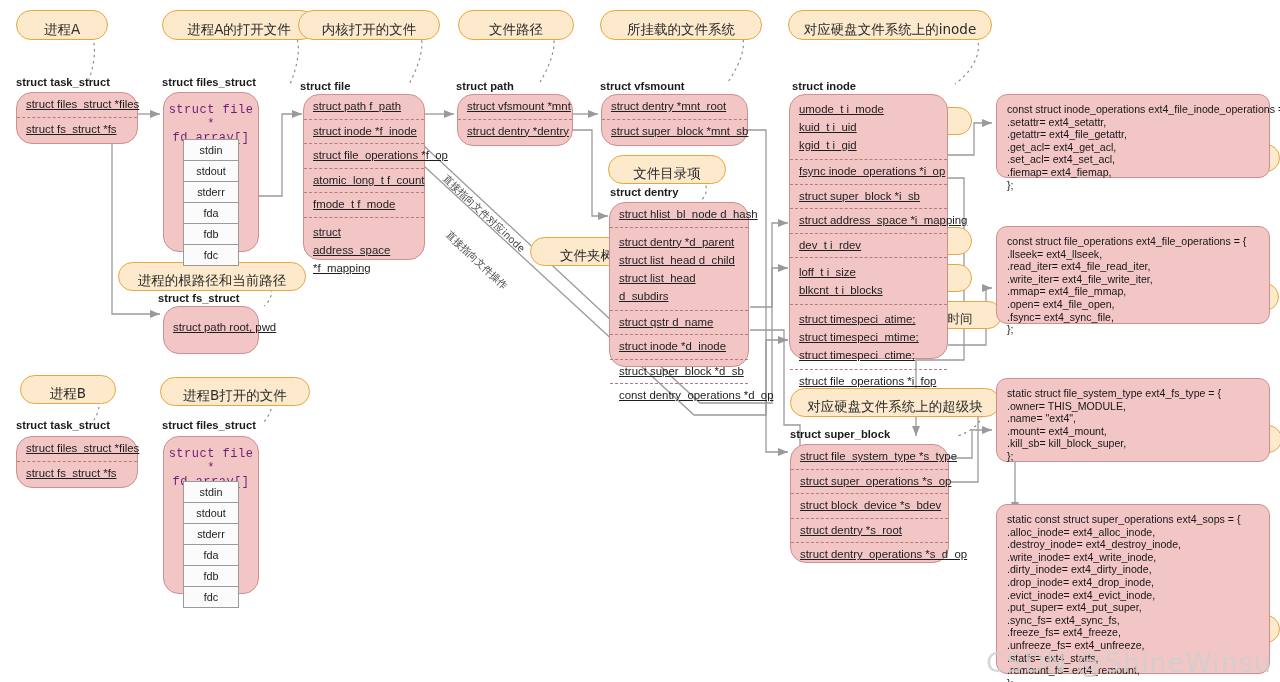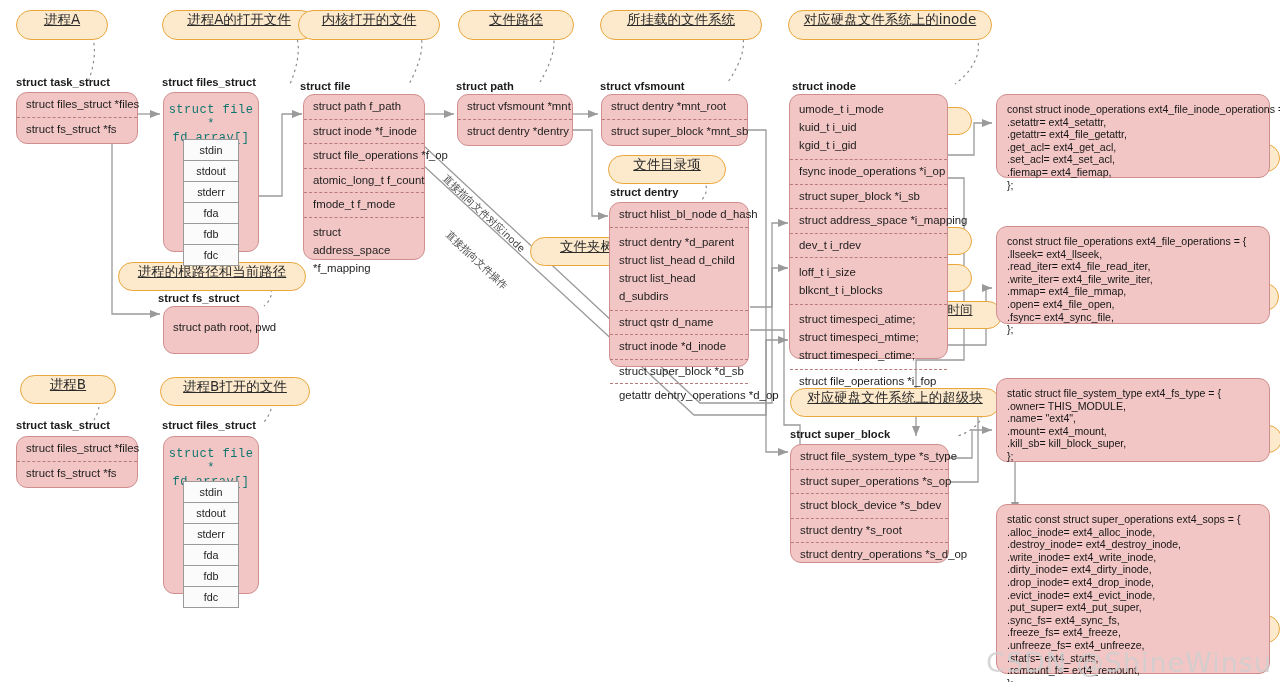--- a/index.html
+++ b/index.html
@@ -3,46 +3,46 @@
 <meta charset="utf-8">
 <style>
   html,body{margin:0;padding:0;background:#ffffff;}
   body{width:1280px;height:682px;position:relative;overflow:hidden;
        font-family:"Liberation Sans","DejaVu Sans",sans-serif;color:#1f1f1f;}
   #canvas{position:absolute;inset:0;width:1280px;height:682px;}
   svg.wires{position:absolute;left:0;top:0;width:1280px;height:682px;pointer-events:none;}
 
   
   .bubble{position:absolute;background:#fdeacd;border:1.6px solid #e9a63c;
-          border-radius:22px;display:flex;align-items:flex-start;justify-content:center;
+          border-radius:22px;display:flex;align-items:flex-end;justify-content:center;
           font-size:13.5px;color:#2b2b2b;white-space:nowrap;padding:0 14px;
-          font-family:"DejaVu Sans","Liberation Sans",sans-serif;text-decoration:underline;}
+          font-family:"DejaVu Sans","Liberation Sans",sans-serif;}
   .bubble.sm{font-size:12.5px;border-radius:18px;}
 
   
   .stitle{position:absolute;font-size:11.2px;color:#1b1b1b;white-space:nowrap;
           font-family:"Liberation Sans",sans-serif;font-weight:bold;}
 
   
   .box{position:absolute;background:#f3c6c6;border:1.4px solid #cf8f8f;
-       border-radius:11px;box-sizing:border-box;}
+       border-radius:16px;box-sizing:border-box;text-decoration:underline;}
   .box .row{padding:5px 9px;font-size:11.4px;line-height:13.6px;color:#1d1d1d;
             white-space:nowrap;}
   .box .row + .row{border-top:1.6px dashed #b87b7b;}
   .box .row.multi{white-space:pre-line;line-height:18px;}
 
   
   .codebox{position:absolute;background:#f3c6c6;border:1.4px solid #cf8f8f;
            border-radius:11px;box-sizing:border-box;padding:8px 10px;
            font-size:10.6px;line-height:12.6px;color:#161616;white-space:pre;
            font-family:"Liberation Sans",sans-serif;}
 
   
   .fdhead{position:absolute;text-align:center;width:100%;font-size:12px;
-          line-height:14px;color:#0f766e;
+          line-height:14px;color:#701a75;
           font-family:"Liberation Mono","DejaVu Sans Mono",monospace;letter-spacing:.5px;}
   .fdlist{position:absolute;left:50%;transform:translateX(-50%);
           border:1px solid #9a9a9a;border-bottom:none;background:#fbfbfb;}
   .fdlist .fd{width:54px;height:20px;border-bottom:1px solid #9a9a9a;
               display:flex;align-items:center;justify-content:center;
               font-size:10.8px;color:#1d1d1d;background:#fbfbfb;}
 
   
   .diaglabel{position:absolute;font-size:10px;color:#444;white-space:nowrap;
              transform-origin:0 0;font-family:"DejaVu Sans",sans-serif;}
@@ -225,21 +225,21 @@
   </div>
 
   <div class="box" style="left:609px;top:202px;width:140px;height:165px;">
     <div class="row">struct hlist_bl_node d_hash</div>
     <div class="row multi">struct dentry *d_parent
 struct list_head d_child
 struct list_head d_subdirs</div>
     <div class="row">struct qstr d_name</div>
     <div class="row">struct inode *d_inode</div>
     <div class="row">struct super_block *d_sb</div>
-    <div class="row">getattr dentry_operations *d_op</div>
+    <div class="row">const dentry_operations *d_op</div>
   </div>
 
   <div class="box" style="left:789px;top:94px;width:159px;height:265px;">
     <div class="row multi">umode_t i_mode
 kuid_t i_uid
 kgid_t i_gid</div>
     <div class="row">fsync inode_operations *i_op</div>
     <div class="row">struct super_block *i_sb</div>
     <div class="row">struct address_space *i_mapping</div>
     <div class="row">dev_t i_rdev</div>

